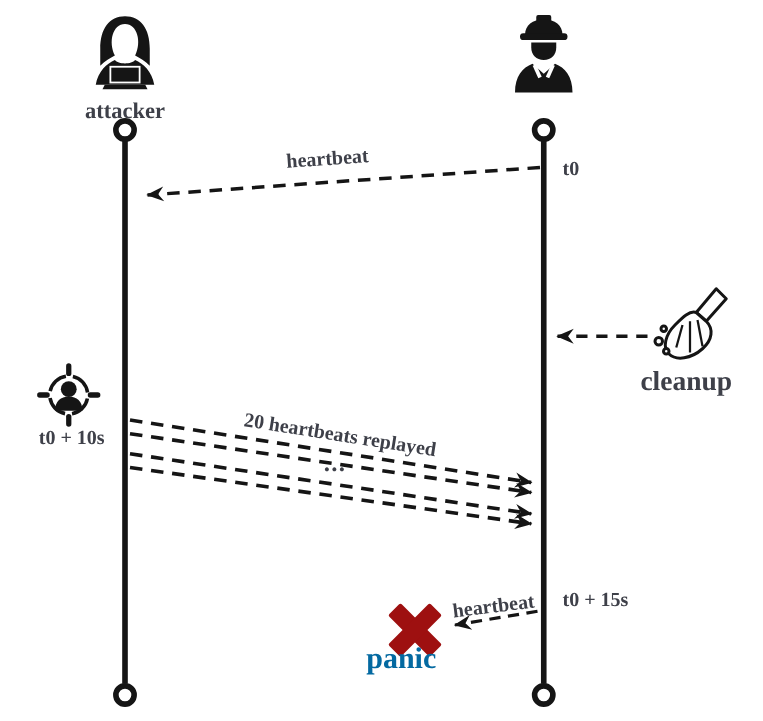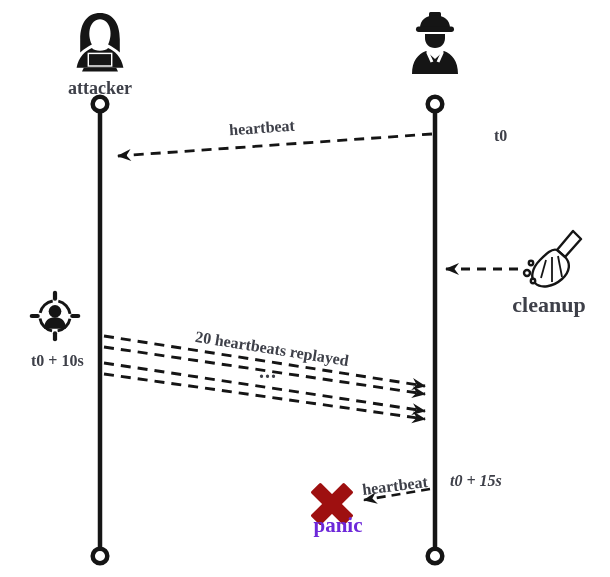--- a/index.html
+++ b/index.html
@@ -10,21 +10,21 @@
   .layer { position:absolute; left:0; top:0; }
   .lbl {
     position:absolute; color:#3e4049; font-weight:bold;
     font-size:16px; line-height:1.1; white-space:nowrap;
   }
   .lbl.center { text-align:center; }
   .actor-label { font-size:18px; width:90px; text-align:center; }
   .rot-up4  { transform:rotate(-4deg); }
   .rot-up7  { transform:rotate(-7deg); }
   .rot-dn9  { transform:rotate(9deg); }
-  .panic-label { color:#6d28d9; font-size:21px; width:90px; text-align:center; }
+  .panic-label { color:#0369a1; font-size:24px; width:90px; text-align:left; }
   .ellipsis { font-size:20px; letter-spacing:1px; }
   .icon { position:absolute; }
 </style>
 </head>
 <body>
 
 <div class="canvas">
 
   <svg class="layer" width="610" height="577" viewBox="0 0 610 577">
     <defs>
@@ -102,29 +102,29 @@
     <rect x="50" y="29.5" width="12" height="5" rx="2.5"></rect>
     <circle cx="32" cy="26.5" r="7.5"></circle>
     <path d="M19,47 C19,38 24.5,33.5 32,33.5 C39.5,33.5 45,38 45,47 Z"></path>
   </svg>
 
   <div class="lbl actor-label" style="left:55px; top:79px;">attacker</div>
 
 
   <div class="lbl center rot-up4" style="left:202px; top:119px; width:120px;">heartbeat</div>
 
-  <div class="lbl" style="left:450px; top:127px;margin-left:44px;">t0</div>
+  <div class="lbl" style="left:450px; top:127px;">t0</div>
 
   <div class="lbl center" style="left:512px; top:293px; width:74px; font-size:22px;">cleanup</div>
 
-  <div class="lbl" style="left:31px; top:342px;margin-top:10px;">t0 + 10s</div>
+  <div class="lbl" style="left:31px; top:342px;">t0 + 10s</div>
 
   <div class="lbl center rot-dn9" style="left:172px; top:340px; width:200px;">20 heartbeats replayed</div>
 
   <div class="lbl center ellipsis" style="left:248px; top:360px; width:40px;">...</div>
 
   <div class="lbl center rot-up7" style="left:345px; top:477px; width:100px;">heartbeat</div>
 
-  <div class="lbl" style="left:450px; top:472px;font-style:italic;">t0 + 15s</div>
+  <div class="lbl" style="left:450px; top:472px;">t0 + 15s</div>
 
   <div class="lbl panic-label" style="left:293px; top:514px;">panic</div>
 
 </div>
 
 </body></html>

